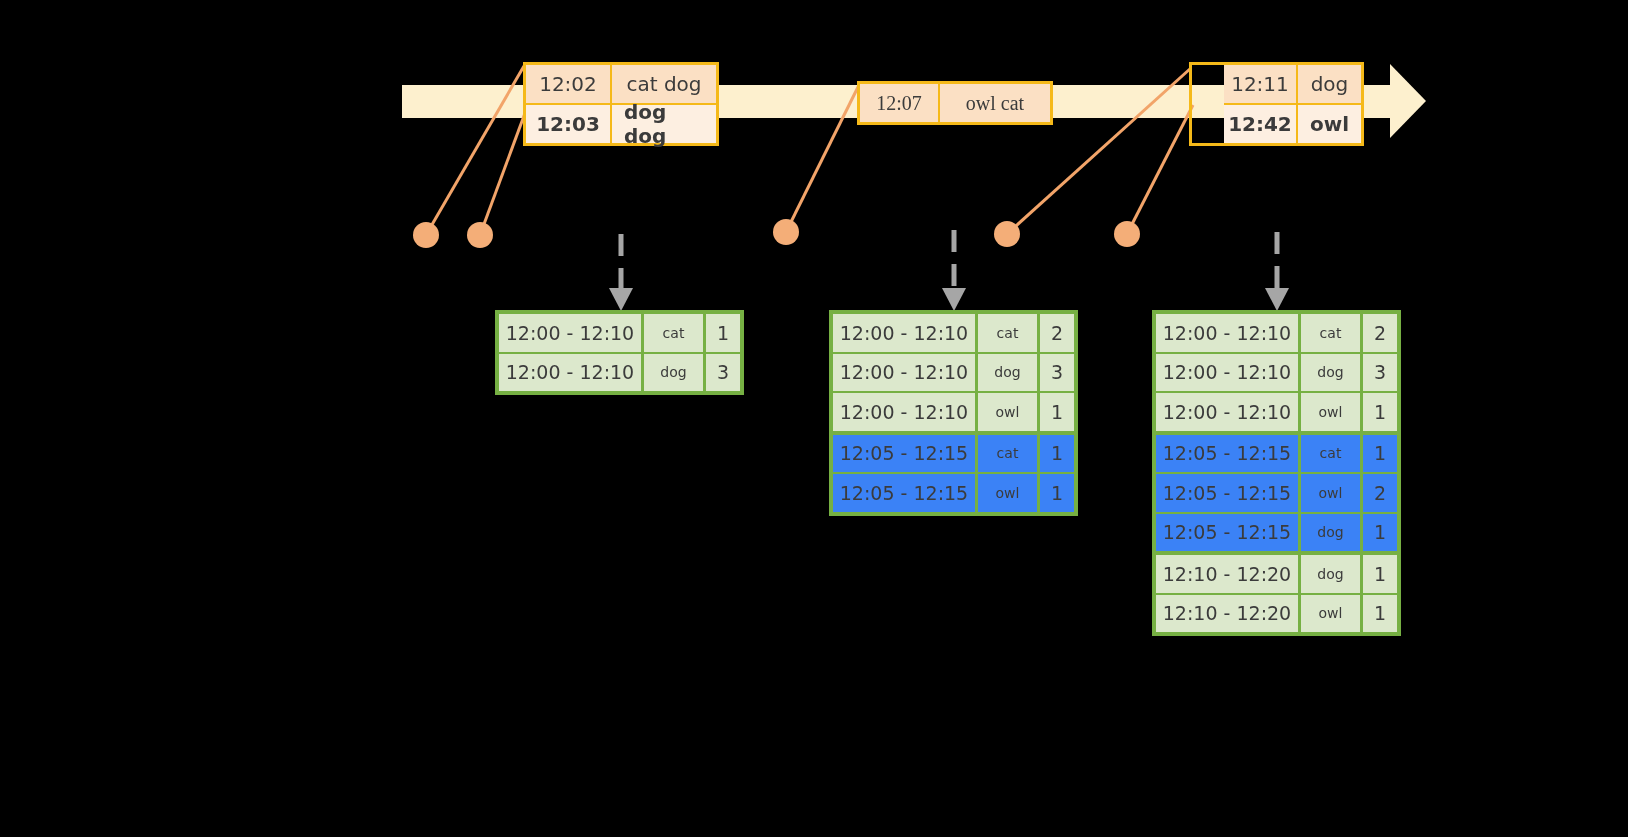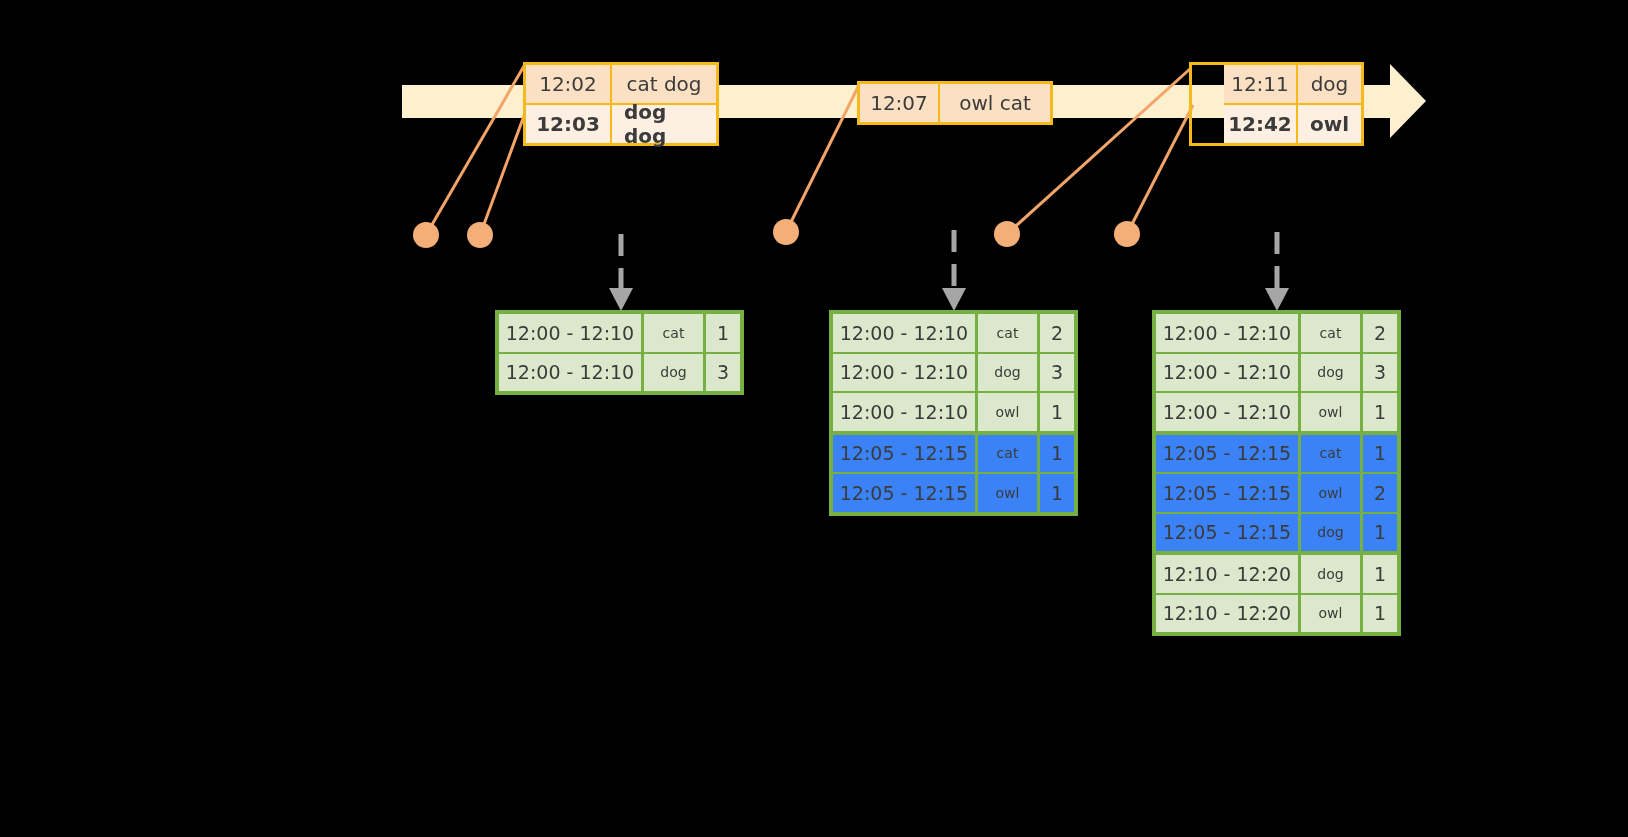--- a/index.html
+++ b/index.html
@@ -30,21 +30,21 @@
     font-size:20px;color:#3b3b3b;
     border-right:2px solid #F5B919;
   }
   .ev-val{
     flex:1;box-sizing:border-box;
     display:flex;align-items:center;justify-content:center;
     font-size:20px;color:#3b3b3b;padding:0 12px;
   }
 
   #event-box-1{left:502px;top:62px;width:196px;}
-  #event-box-2{left:836px;top:81px;width:196px;}
+  #event-box-2{left:836px;top:81px;width:196px;font-family:Liberation Serif, serif;}
   #event-box-2 .ev-time{width:80px;}
   #event-box-3{left:1168px;top:62px;width:175px;padding-left:32px;}
   #event-box-3 .ev-time{width:74px;}
 
   
   .result-table{
     position:absolute;
     border:4px solid #76B043;
     box-sizing:border-box;
     display:flex;flex-direction:column;

